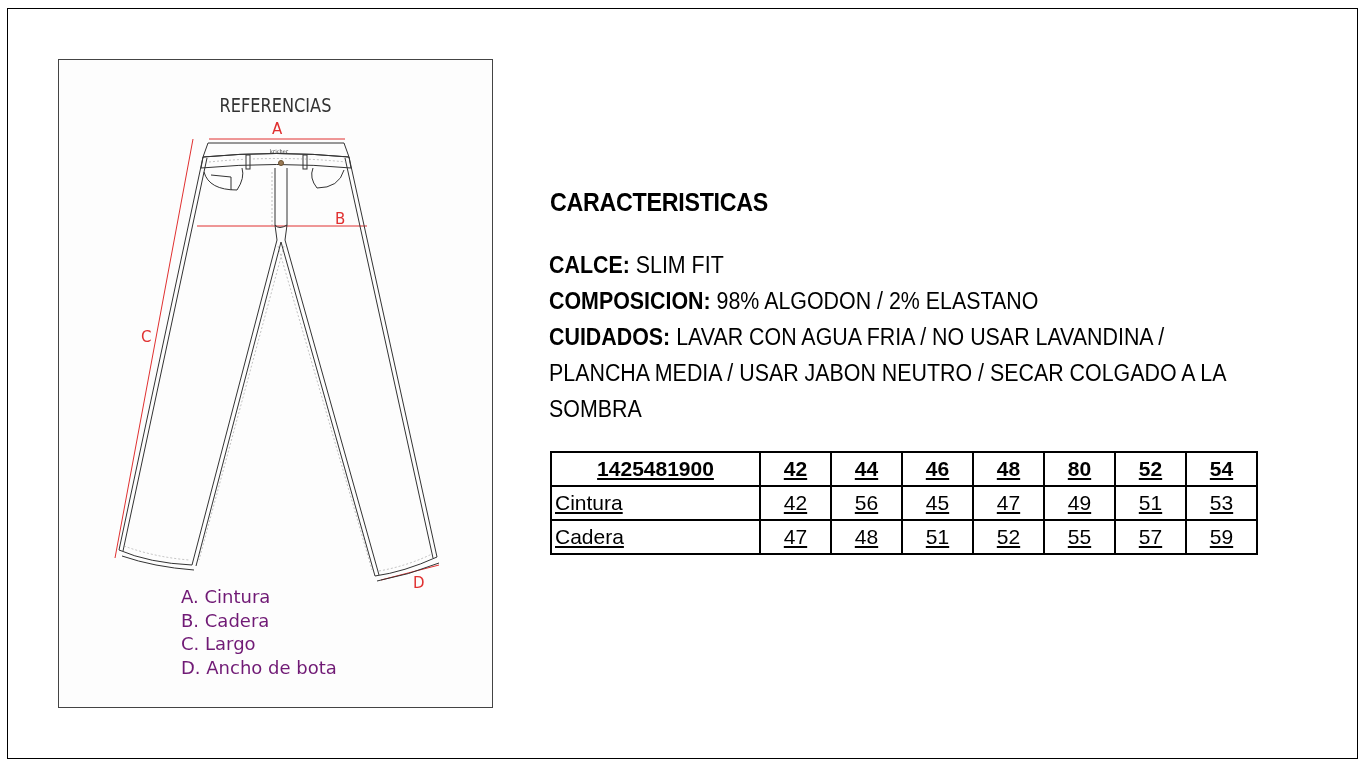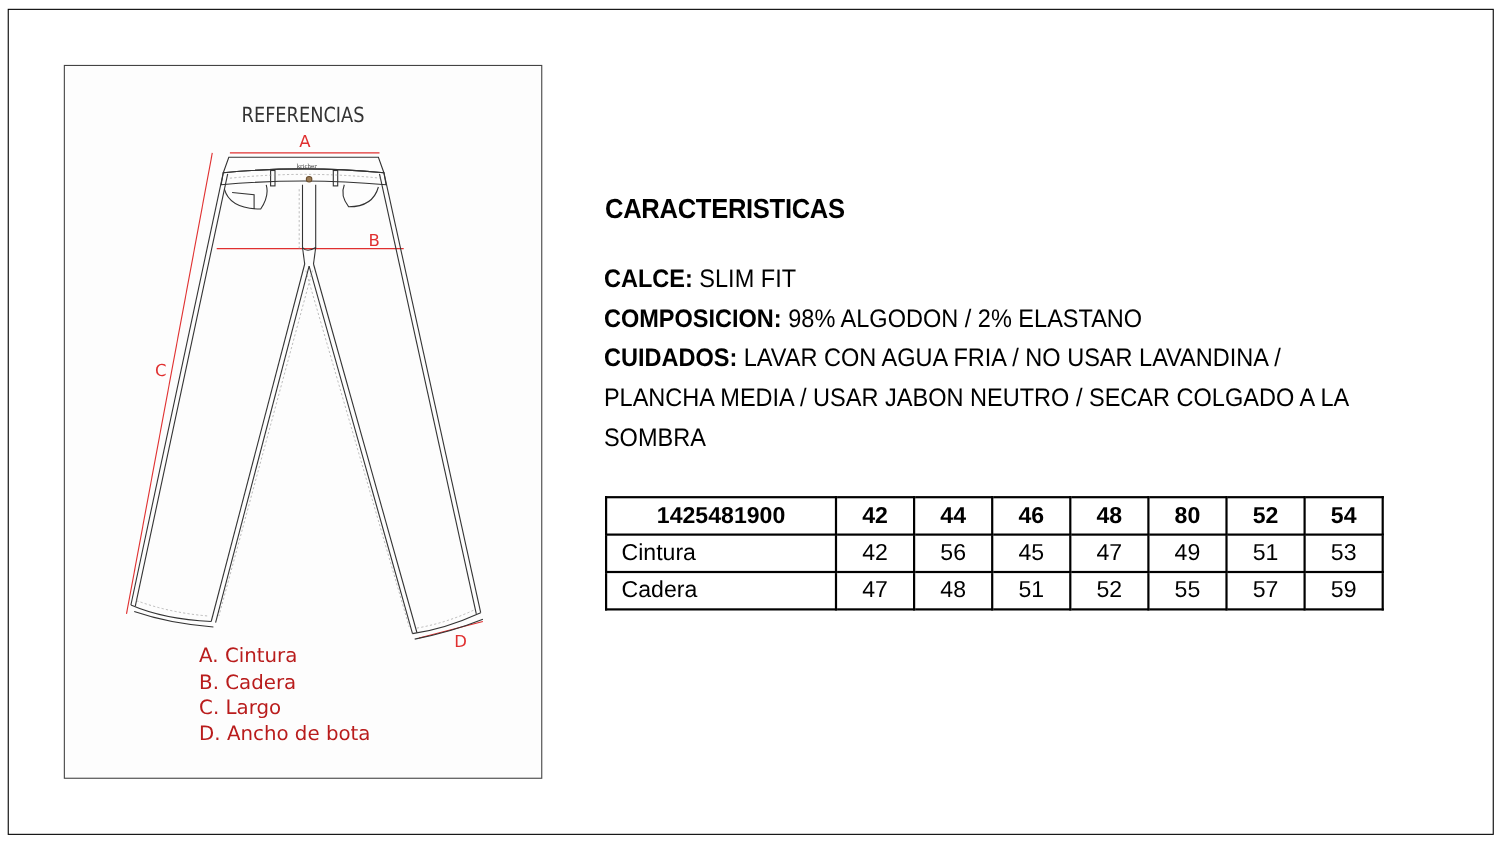--- a/index.html
+++ b/index.html
@@ -1,31 +1,31 @@
 <!DOCTYPE html>
 <html><head>
   <meta charset="utf-8">
   <style>
     html, body { margin:0; padding:0; background:#ffffff; }
     body { width:1366px; height:768px; position:relative; overflow:hidden; font-family:"Liberation Sans", sans-serif; color:#000; }
     .frame { position:absolute; left:7px; top:8px; width:1351px; height:751px; border:1.5px solid #000; box-sizing:border-box; background:#fff; }
     .ref-panel { position:absolute; left:58px; top:59px; width:435px; height:649px; border:1.5px solid #444; box-sizing:border-box; background:#fdfdfd; }
     .ref-title { position:absolute; left:0; width:100%; top:34px; text-align:center; font-family:"DejaVu Sans", sans-serif; font-size:19px; letter-spacing:0px; color:#333; font-weight:normal; transform:scaleX(0.85); }
     .ref-svg { position:absolute; left:0; top:0; }
-    .legend { position:absolute; left:122px; top:525px; font-family:"DejaVu Sans", sans-serif; font-size:18px; color:#b91c1c; line-height:23.5px; }
+    .legend { position:absolute; left:122px; top:525px; font-family:"DejaVu Sans", sans-serif; font-size:18px; color:#701a75; line-height:23.5px; }
     .legend div { white-space:nowrap; }
     .letter { position:absolute; font-family:"DejaVu Sans", sans-serif; font-size:15px; color:#e03030; }
-    .info { position:absolute; left:549px; top:176px; width:720px; font-family:"Liberation Sans", sans-serif; }
+    .info { position:absolute; left:549px; top:188px; width:720px; font-family:"Liberation Sans", sans-serif; }
     .info-title { font-size:25px; font-weight:bold; letter-spacing:-0.3px; margin:0 0 30px 1px; transform:scaleX(0.93); transform-origin:left; }
     .spec { font-size:23px; line-height:36px; transform:scaleX(0.93); transform-origin:left; width:770px; }
     .spec b { font-weight:bold; }
     table.sizes { position:absolute; left:550px; top:451px; border-collapse:collapse; font-family:"Liberation Sans", sans-serif; font-size:21px; }
-    table.sizes td, table.sizes th { border:2px solid #000; height:32px; padding:0; text-align:center; }
+    table.sizes td, table.sizes th { border:2px solid #000; height:32px; padding:0; text-align:center;text-decoration:underline; }
     table.sizes th { font-weight:bold; }
-    table.sizes td.label { text-align:left; padding-left:13px;border-radius:13px; }
+    table.sizes td.label { text-align:left; padding-left:3px;border-radius:13px; }
     col.c0 { width:209px; }
     col.cn { width:71px; }
   </style>
 </head>
 <body>
 
 <div class="frame"></div>
 
 <div class="ref-panel">
   <div class="ref-title">REFERENCIAS</div>

